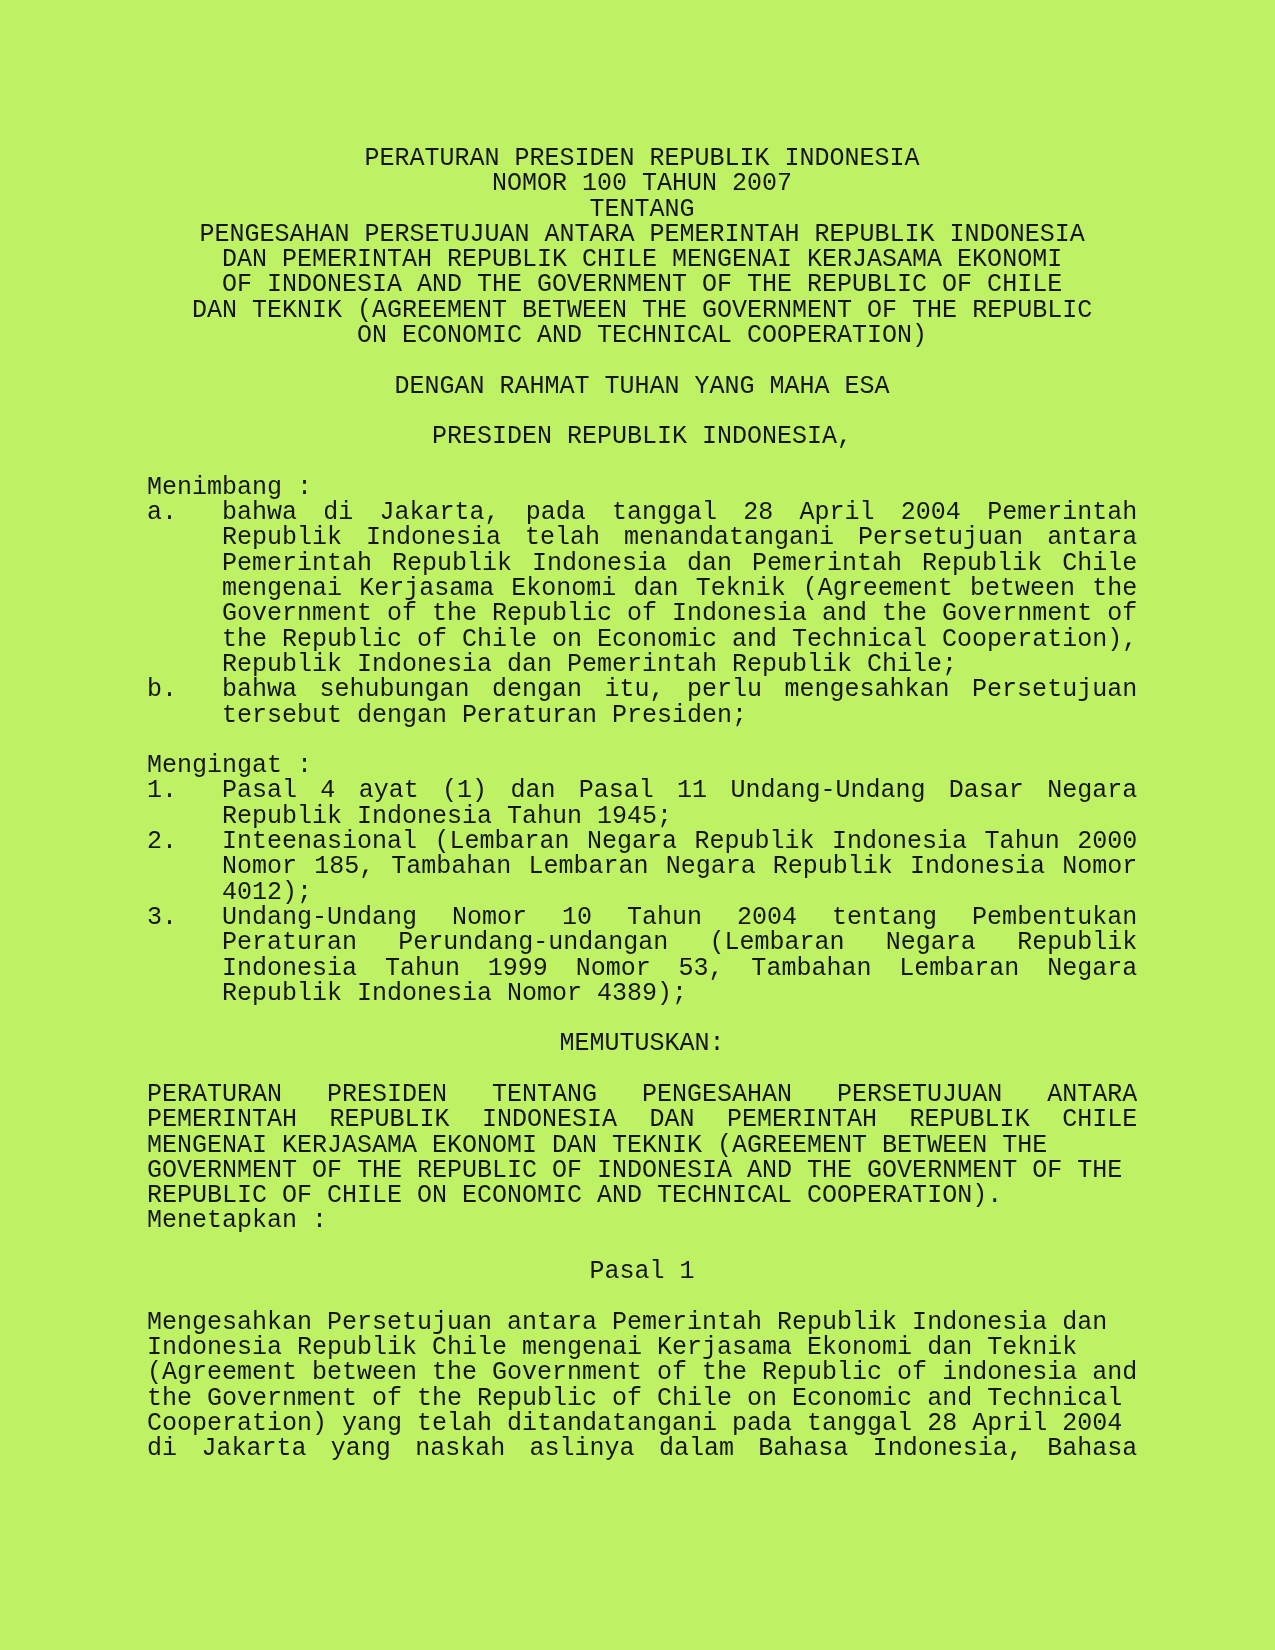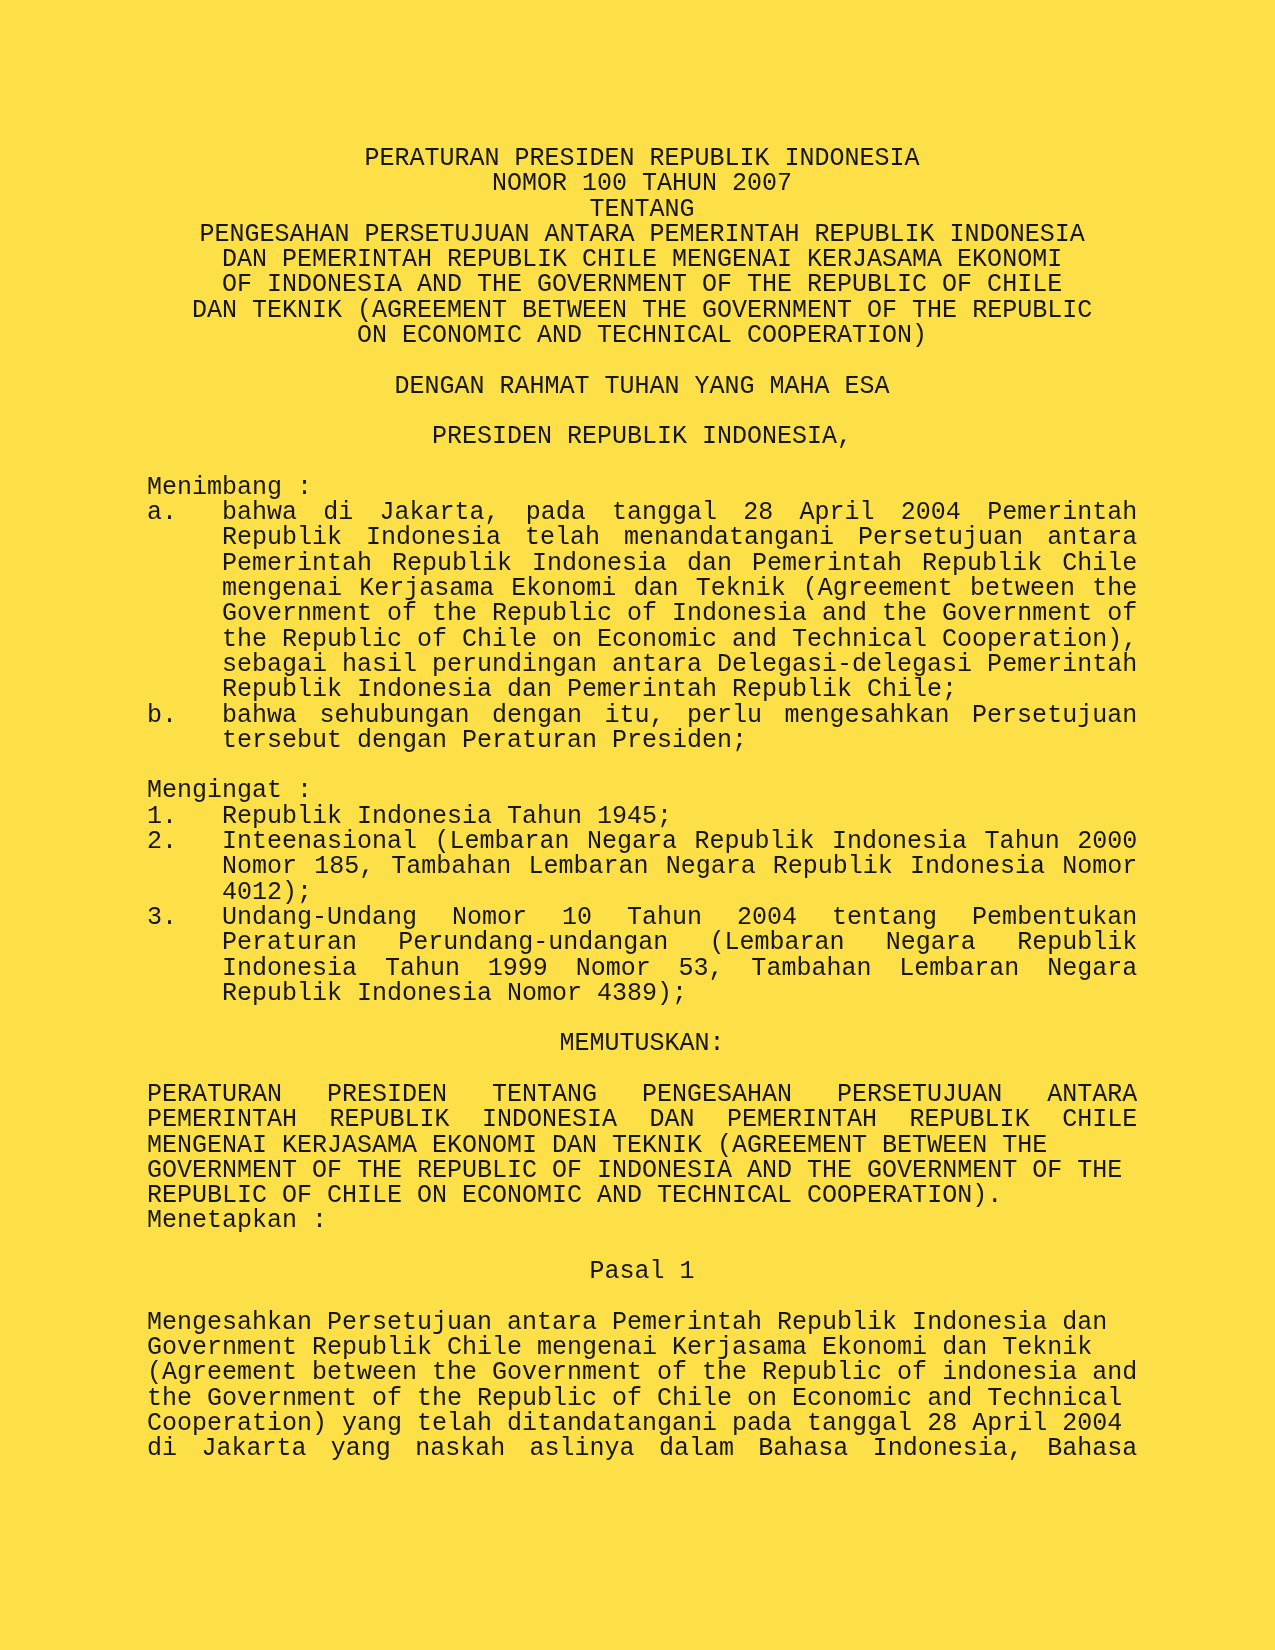--- a/index.html
+++ b/index.html
@@ -5,21 +5,21 @@
   :root { --lh: 25.3px; --ink: #161616; }
   html, body { margin: 0; padding: 0; }
   body {
     width: 1275px; height: 1650px;
     background: #ffffff;
     overflow: hidden;
     position: relative;
   }
   .page {
     position: absolute; inset: 0;
-    background: #fde047;
+    background: #bef264;
     color: var(--ink);
     font-family: "Liberation Mono", "DejaVu Sans Mono", monospace;
     font-size: 25px;
     line-height: var(--lh);
   }
   .doc {
     position: absolute;
     left: 147px; top: 146px;
     width: 66ch;
   }
@@ -70,34 +70,34 @@
         <div class="line">Menimbang :</div>
       </div>
       <div class="item">
         <span class="marker">a.</span>
         <div class="line jline">bahwa di Jakarta, pada tanggal 28 April 2004 Pemerintah</div>
         <div class="line jline">Republik Indonesia telah menandatangani Persetujuan antara</div>
         <div class="line jline">Pemerintah Republik Indonesia dan Pemerintah Republik Chile</div>
         <div class="line jline">mengenai Kerjasama Ekonomi dan Teknik (Agreement between the</div>
         <div class="line jline">Government of the Republic of Indonesia and the Government of</div>
         <div class="line jline">the Republic of Chile on Economic and Technical Cooperation),</div>
-        <div class="line jline">sebagai hasil perundingan antara Delegasi-delegasi Pemerintah</div>
         <div class="line">Republik Indonesia dan Pemerintah Republik Chile;</div>
       </div>
       <div class="item">
         <span class="marker">b.</span>
         <div class="line jline">bahwa sehubungan dengan itu, perlu mengesahkan Persetujuan</div>
         <div class="line">tersebut dengan Peraturan Presiden;</div>
       </div>
       <div class="gap"></div>
       <div>
         <div class="line">Mengingat :</div>
       </div>
       <div class="item">
         <span class="marker">1.</span>
+        <div class="line jline">Pasal 4 ayat (1) dan Pasal 11 Undang-Undang Dasar Negara</div>
         <div class="line">Republik Indonesia Tahun 1945;</div>
       </div>
       <div class="item">
         <span class="marker">2.</span>
         <div class="line jline">Inteenasional (Lembaran Negara Republik Indonesia Tahun 2000</div>
         <div class="line jline">Nomor 185, Tambahan Lembaran Negara Republik Indonesia Nomor</div>
         <div class="line">4012);</div>
       </div>
       <div class="item">
         <span class="marker">3.</span>
@@ -121,20 +121,20 @@
       <div>
         <div class="line">Menetapkan :</div>
       </div>
       <div class="gap"></div>
       <div>
         <div class="line center">Pasal 1</div>
       </div>
       <div class="gap"></div>
       <div>
         <div class="line">Mengesahkan Persetujuan antara Pemerintah Republik Indonesia dan</div>
-        <div class="line">Government Republik Chile mengenai Kerjasama Ekonomi dan Teknik</div>
+        <div class="line">Indonesia Republik Chile mengenai Kerjasama Ekonomi dan Teknik</div>
         <div class="line">(Agreement between the Government of the Republic of indonesia and</div>
         <div class="line">the Government of the Republic of Chile on Economic and Technical</div>
         <div class="line">Cooperation) yang telah ditandatangani pada tanggal 28 April 2004</div>
         <div class="line jline">di Jakarta yang naskah aslinya dalam Bahasa Indonesia, Bahasa</div>
       </div>
     </div>
 </div>
 
 </body></html>

